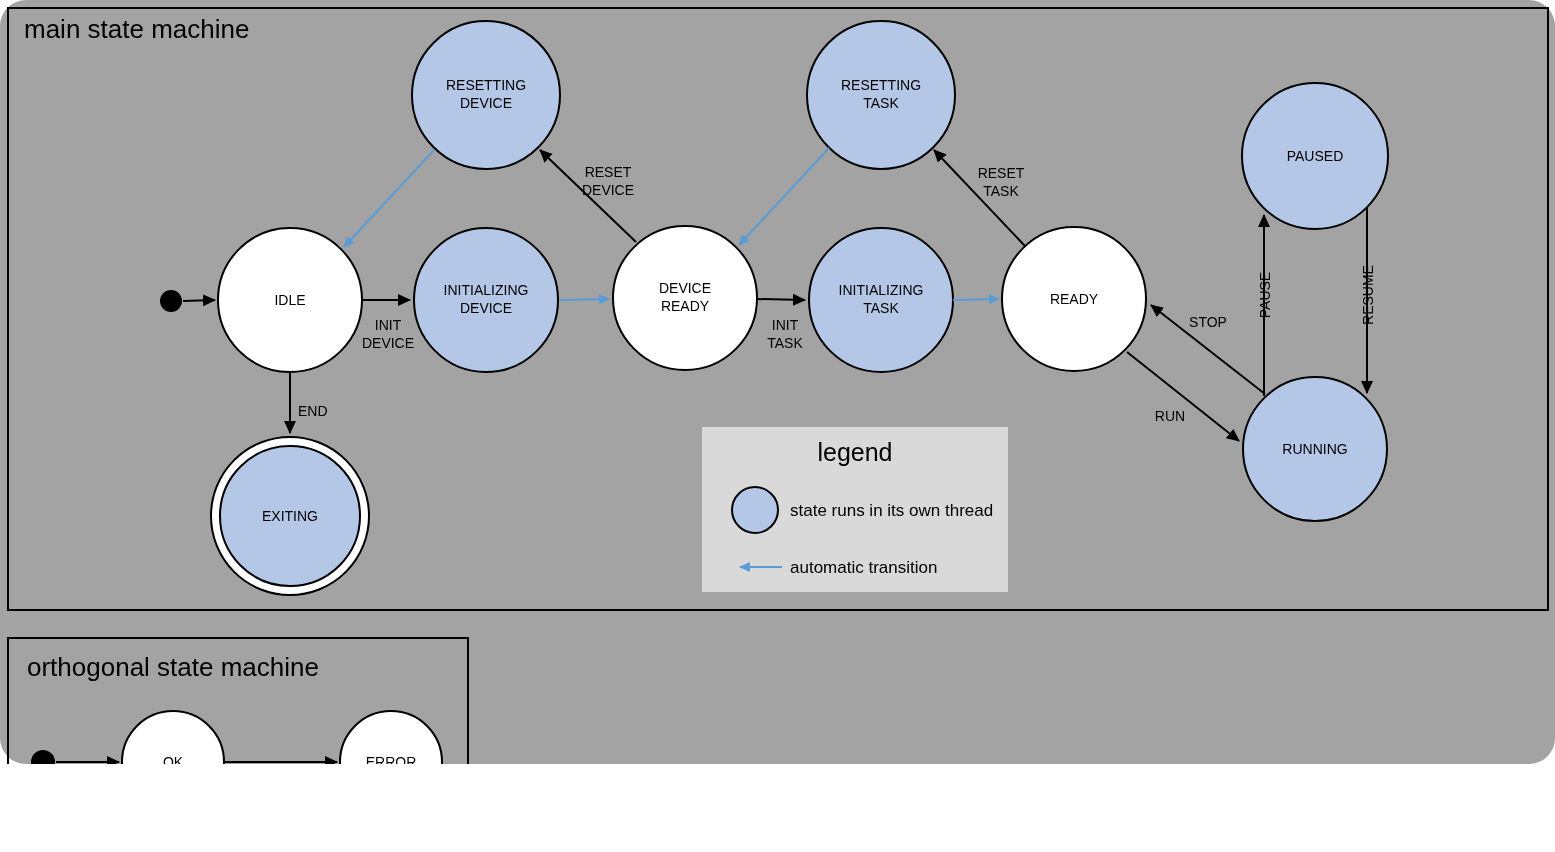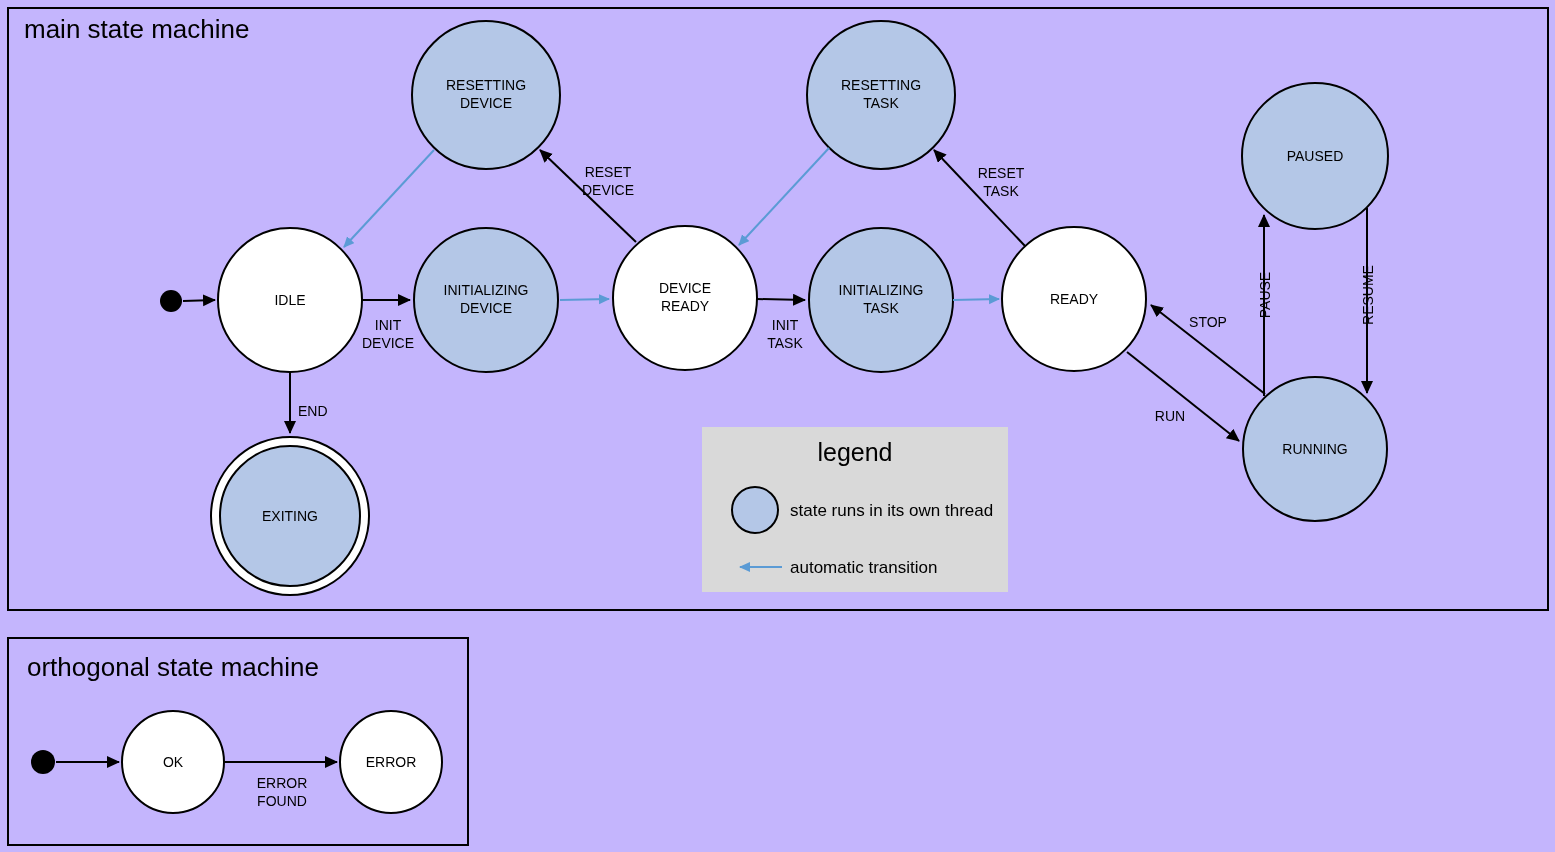--- a/index.html
+++ b/index.html
@@ -1,16 +1,16 @@
 <!DOCTYPE html>
 <html><head>
 <meta charset="utf-8">
 <style>
   html, body { margin: 0; padding: 0; background: #ffffff; }
-  .canvas { position: relative; width: 1555px; height: 852px; background: #c4b5fd; }
+  .canvas { position: relative; width: 1555px; height: 764px; background: #a3a3a3; border-radius: 26px; }
   svg text {
     font-family: "Liberation Sans", "DejaVu Sans", sans-serif;
     fill: #000000;
   }
   .panel { fill: none; stroke: #000000; stroke-width: 2; }
   .panel-title { font-size: 26px; }
   .state-circle { stroke: #000000; stroke-width: 2; }
   .state-white { fill: #ffffff; }
   .state-label { font-size: 14px; text-anchor: middle; font-weight: 400; }
   .trans-label { font-size: 14px; text-anchor: middle; }

